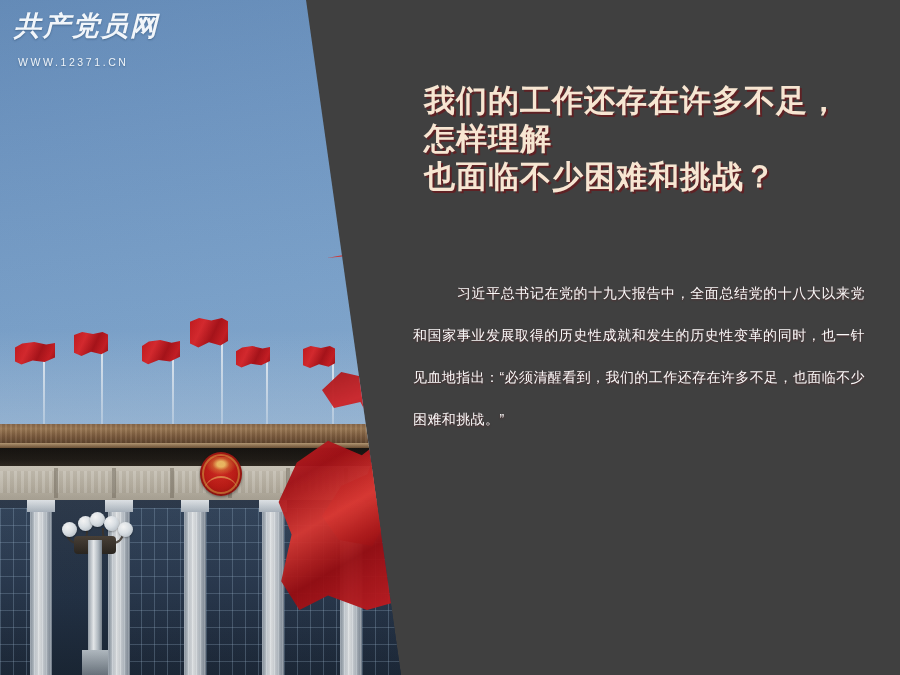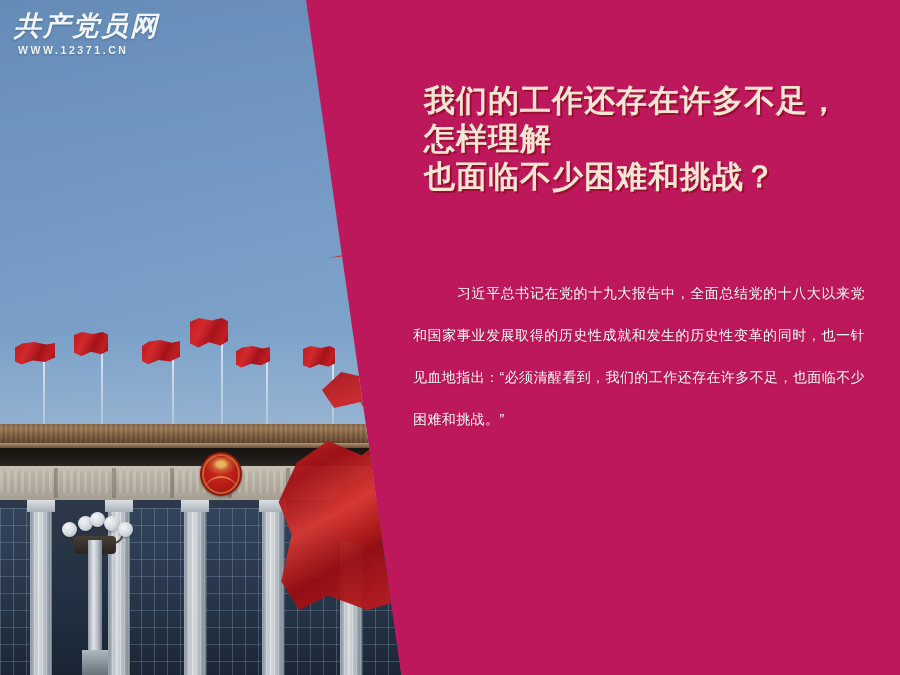--- a/index.html
+++ b/index.html
@@ -3,21 +3,21 @@
 <meta charset="utf-8">
 <style>
   * { margin:0; padding:0; box-sizing:border-box; }
   html,body { width:900px; height:675px; overflow:hidden; background:#000; }
   body { font-family:"Liberation Sans", sans-serif; }
 
   #poster{
     position:relative;
     width:900px; height:675px;
     overflow:hidden;
-    background:#be185d;
+    background:#404040;
   }
 
   
   #photo{
     position:absolute; left:0; top:0;
     width:410px; height:675px;
     overflow:hidden;
     
     clip-path: polygon(0 0, 306px 0, 401px 675px, 0 675px);
   }
@@ -190,22 +190,22 @@
   
   #logo{ position:absolute; left:14px; top:12px; width:150px; }
   #logo .cn{
     font-family:"Liberation Serif", serif;
     font-size:27px; font-weight:bold; font-style:italic;
     color:#F2F6FA; letter-spacing:2px; line-height:1.05;
     text-shadow:0 1px 2px rgba(30,60,90,.45);
     white-space:nowrap;
   }
   #logo .url{
-    margin-top:4px; margin-left:4px;
-    font-size:10.5px; letter-spacing:2.6px; font-weight:bold;
+    margin-top:16px; margin-left:4px;
+    font-size:10.5px; letter-spacing:2.6px; font-weight:normal;
     color:#EFF4F9; text-shadow:0 1px 2px rgba(30,60,90,.4);
   }
 
   
   #title{
     position:absolute; left:424px; top:82px; width:452px;
     color:#F7E6D2;
     font-family:"Liberation Sans", sans-serif;
     font-weight:bold;
     font-size:31px;

